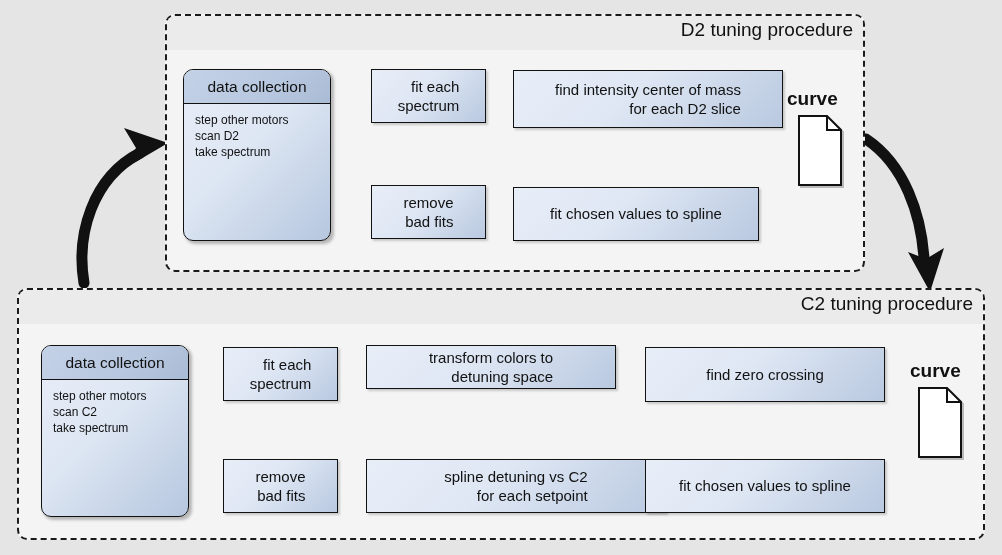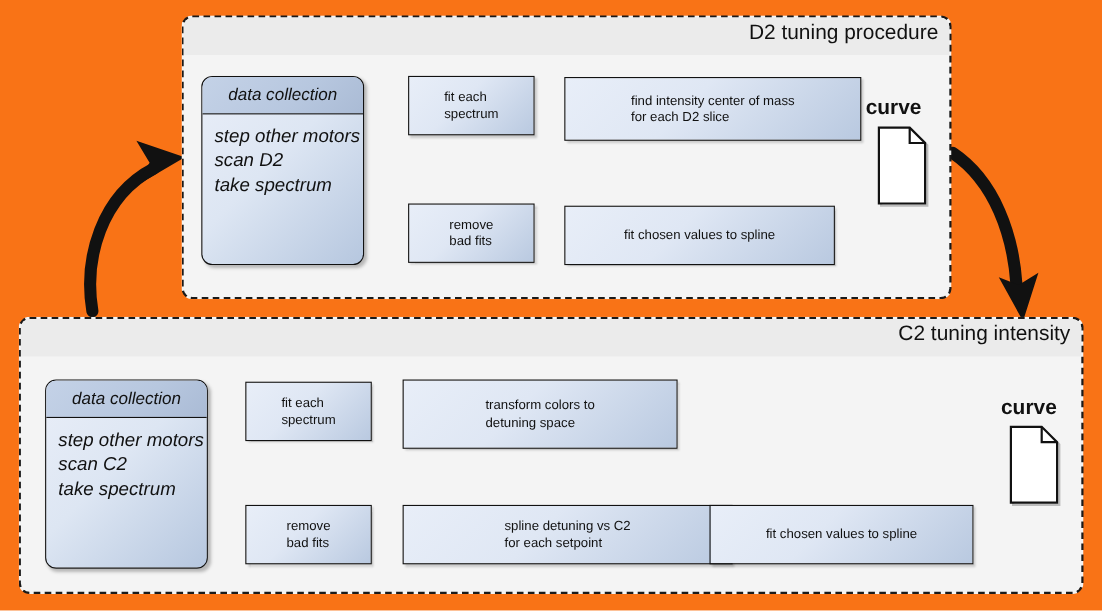--- a/index.html
+++ b/index.html
@@ -1,17 +1,17 @@
 <!DOCTYPE html>
 <html><head>
 <meta charset="utf-8">
 <style>
   html,body{margin:0;padding:0;background:#ffffff;}
   body{width:1002px;height:555px;font-family:"Liberation Sans",sans-serif;}
-  #stage{position:relative;width:1002px;height:555px;overflow:hidden;background:#f97316;}
+  #stage{position:relative;width:1002px;height:555px;overflow:hidden;background:#e5e5e5;}
 
   
   .container{
     position:absolute;
     border:2px dashed #1a1a1a;
     border-radius:10px;
     background:#f4f4f4;
     box-sizing:border-box;
   }
   .container .titlebar{
@@ -27,49 +27,48 @@
     letter-spacing:0px;
   }
 
   
   .box{
     position:absolute;
     box-sizing:border-box;
     border:1.6px solid #111;
     background:linear-gradient(135deg,#e8eef8 0%,#dfe7f4 42%,#b9c9e0 100%);
     color:#111;
-    font-size:12px;
+    font-size:15px;
     line-height:1.28;
-    display:flex;align-items:center;justify-content:center;text-align:left;
+    display:flex;align-items:center;justify-content:center;text-align:right;
     box-shadow:2px 2px 2px rgba(0,0,0,0.18);
     padding:0 6px;
   }
   .box .lines{white-space:pre-line;}
 
   
   .dcbox{
     position:absolute;
     box-sizing:border-box;
     border:1.6px solid #111;
     border-radius:10px;
     background:linear-gradient(135deg,#e9eef8 0%,#dde6f3 45%,#b6c7df 100%);
     box-shadow:2.5px 2.5px 3px rgba(0,0,0,0.25);
     overflow:hidden;
-    font-style:italic;
   }
   .dcbox .dchead{
     height:33px;
     background:linear-gradient(135deg,#c4d2e7 0%,#b7c7df 60%,#aabbd5 100%);
     border-bottom:1.6px solid #111;
     display:flex;align-items:center;justify-content:center;
     font-size:15.5px;color:#111;
   }
   .dcbox .dcbody{
     padding:9px 0 0 11px;
-    font-size:17px;line-height:1.32;color:#111;
+    font-size:12px;line-height:1.32;color:#111;
     white-space:pre-line;
   }
 
   
   .doc{position:absolute;}
   .doclabel{position:absolute;font-size:19px;font-weight:bold;color:#111;white-space:nowrap;}
 
   
   #wires{position:absolute;left:0;top:0;width:1002px;height:555px;pointer-events:none;}
 </style>
@@ -166,50 +165,53 @@
 
   <div class="doclabel" style="left:787px;top:88px;">curve</div>
   <svg class="doc" style="left:796px;top:111px;" width="50" height="80" viewBox="0 0 50 80">
     <path d="M3,5 L31,5 L45,19 L45,74 L3,74 z" fill="#ffffff" stroke="#111" stroke-width="2" transform="translate(2,2)" opacity="0.25"></path>
     <path d="M3,5 L31,5 L45,19 L45,74 L3,74 z" fill="#ffffff" stroke="#111" stroke-width="2"></path>
     <path d="M31,5 L31,19 L45,19" fill="none" stroke="#111" stroke-width="2"></path>
   </svg>
 
   <div class="container" style="left:17px;top:288px;width:968px;height:252px;">
     <div class="titlebar"></div>
-    <div class="title">C2 tuning intensity</div>
+    <div class="title">C2 tuning procedure</div>
   </div>
 
   <div class="dcbox" style="left:41px;top:345px;width:148px;height:172px;">
     <div class="dchead">data collection</div>
     <div class="dcbody lines">step other motors
 scan C2
 take spectrum</div>
   </div>
 
   <div class="box" style="left:223px;top:347px;width:115px;height:54px;">
     <span class="lines">fit each
 spectrum</span>
   </div>
 
   <div class="box" style="left:223px;top:459px;width:115px;height:54px;">
     <span class="lines">remove
 bad fits</span>
   </div>
 
-  <div class="box" style="left:366px;top:345px;width:250px;height:63px;">
+  <div class="box" style="left:366px;top:345px;width:250px;height:44px;">
     <span class="lines">transform colors to
 detuning space</span>
   </div>
 
   <div class="box" style="left:366px;top:459px;width:300px;height:54px;">
     <span class="lines">spline detuning vs C2
 for each setpoint</span>
   </div>
 
+  <div class="box" style="left:645px;top:347px;width:240px;height:55px;">
+    <span class="lines">find zero crossing</span>
+  </div>
 
   <div class="box" style="left:645px;top:459px;width:240px;height:54px;">
     <span class="lines">fit chosen values to spline</span>
   </div>
 
   <div class="doclabel" style="left:910px;top:360px;">curve</div>
   <svg class="doc" style="left:916px;top:383px;" width="50" height="80" viewBox="0 0 50 80">
     <path d="M3,5 L31,5 L45,19 L45,74 L3,74 z" fill="#ffffff" stroke="#111" stroke-width="2" transform="translate(2,2)" opacity="0.25"></path>
     <path d="M3,5 L31,5 L45,19 L45,74 L3,74 z" fill="#ffffff" stroke="#111" stroke-width="2"></path>
     <path d="M31,5 L31,19 L45,19" fill="none" stroke="#111" stroke-width="2"></path>

